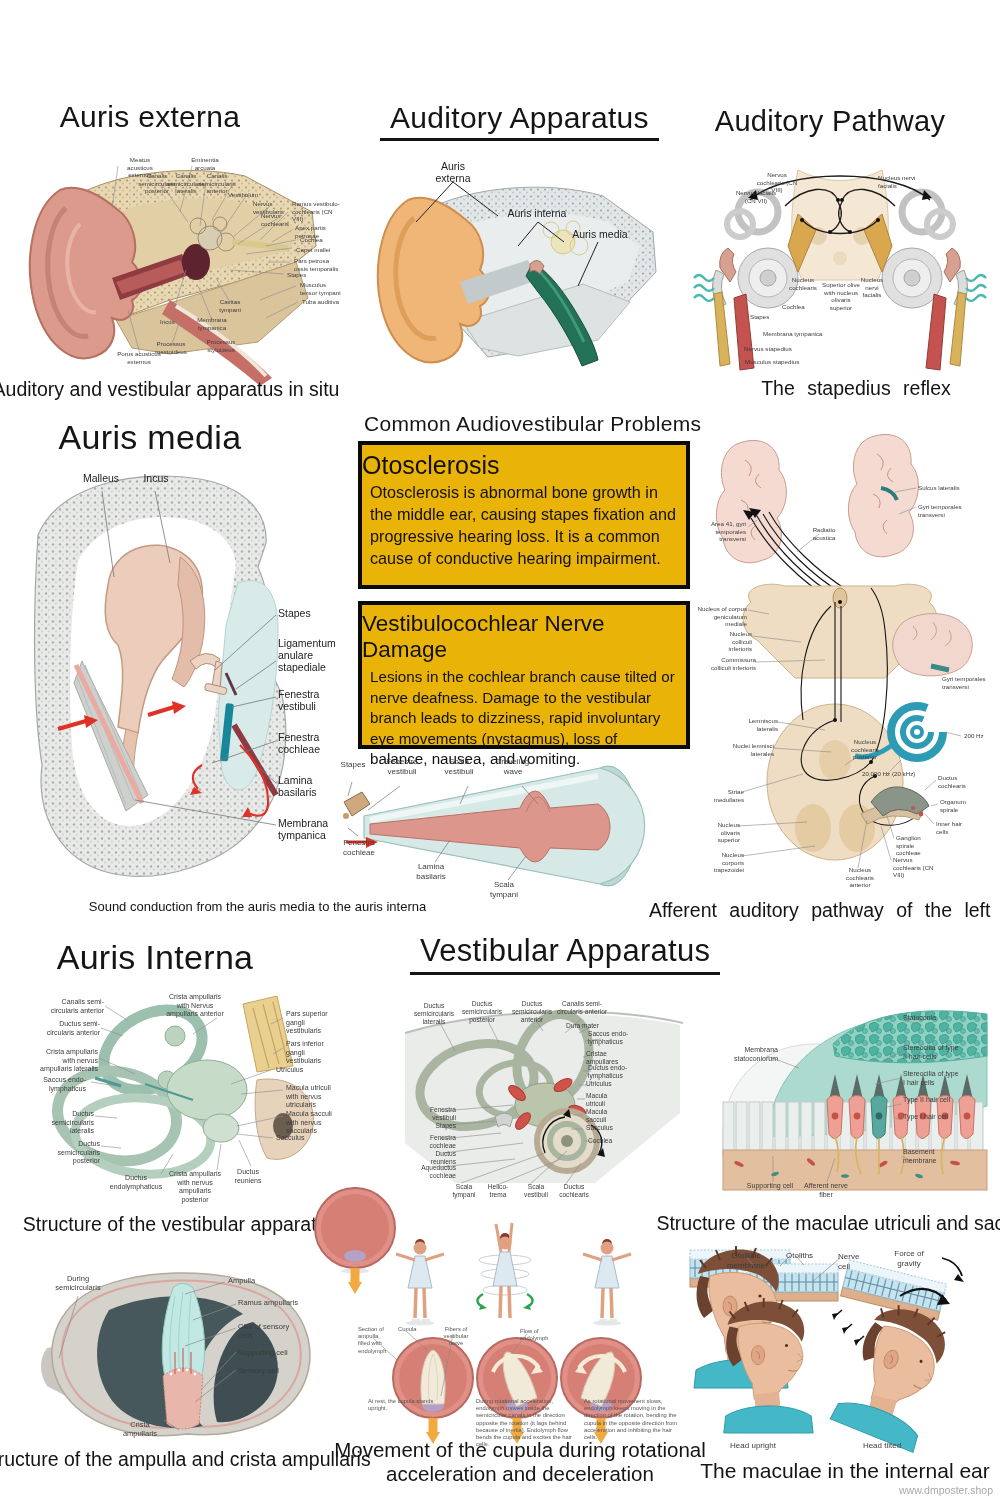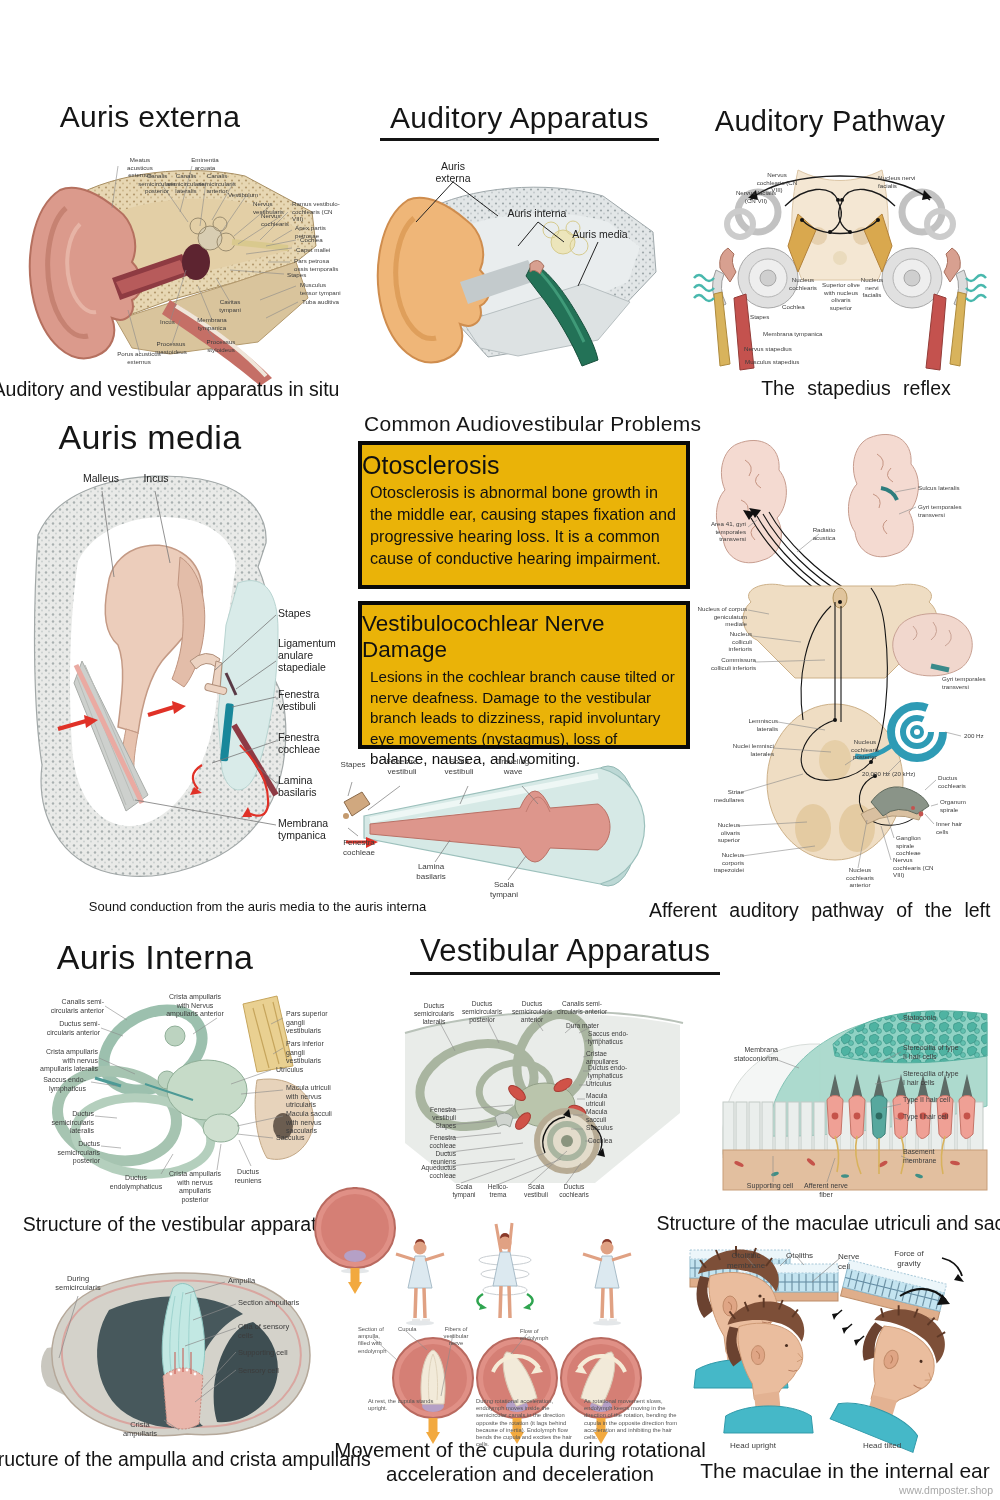--- a/index.html
+++ b/index.html
@@ -682,21 +682,21 @@
         <line x1="200" y1="20" x2="160" y2="32"></line>
       <line x1="211" y1="42" x2="168" y2="58"></line>
         <line x1="211" y1="66" x2="160" y2="84"></line>
       <line x1="211" y1="90" x2="176" y2="128"></line>
         <line x1="211" y1="108" x2="170" y2="140"></line>
       <line x1="139" y1="158" x2="154" y2="168"></line>
     </g>
   </svg>
   <div class="l l75 c" style="left:50px;top:1274px;width:56px">During semicircularis</div>
   <div class="l l75" style="left:228px;top:1276px;width:48px">Ampulla</div>
-  <div class="l l75" style="left:238px;top:1298px;width:64px">Section ampullaris</div>
+  <div class="l l75" style="left:238px;top:1298px;width:64px">Ramus ampullaris</div>
   <div class="l l75" style="left:238px;top:1322px;width:52px">Cilia of sensory cells</div>
   <div class="l l75" style="left:238px;top:1348px;width:58px">Supporting cell</div>
   <div class="l l75" style="left:238px;top:1366px;width:48px">Sensory cell</div>
   <div class="l l75 c" style="left:116px;top:1420px;width:48px">Crista ampullaris</div>
   <div class="cap" style="left:0;top:1448px;width:350px;font-size:19.5px">Structure of the ampulla and crista ampullaris</div>
 
   <svg style="left:355px;top:1228px" width="330" height="205" viewBox="0 0 330 205">
     <g id="dcr">
       <circle cx="0" cy="-36" r="5" fill="#8a3a2a"></circle>
         <circle cx="0" cy="-32" r="6.5" fill="#e0a183"></circle>

